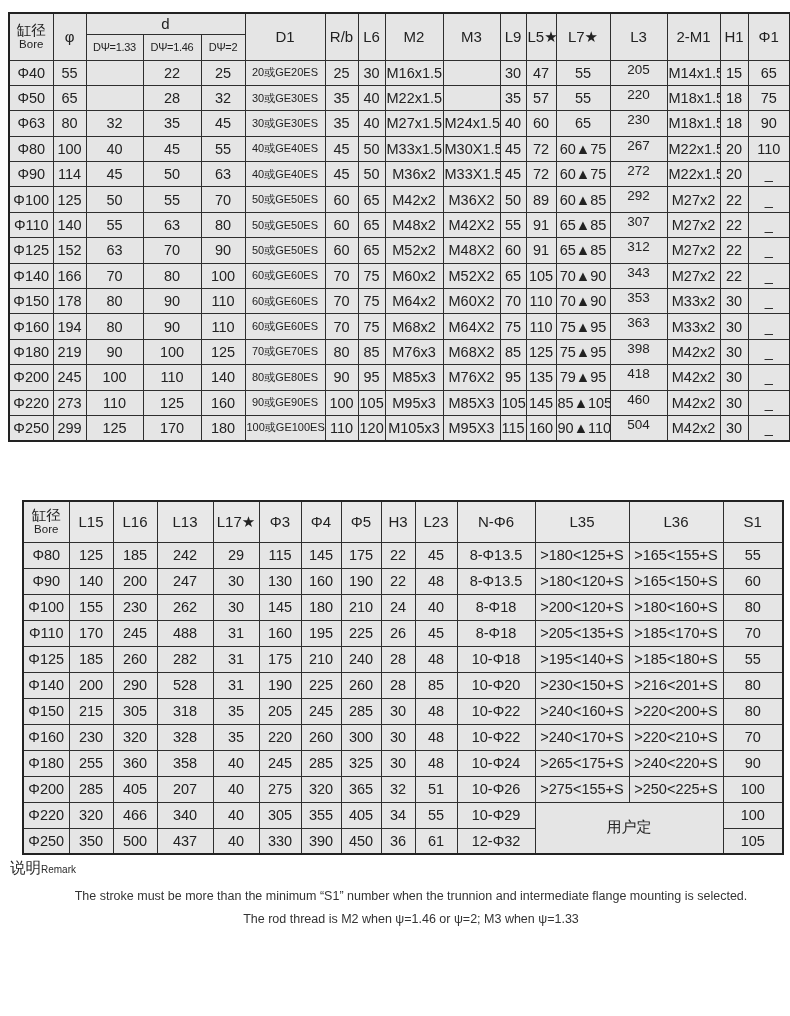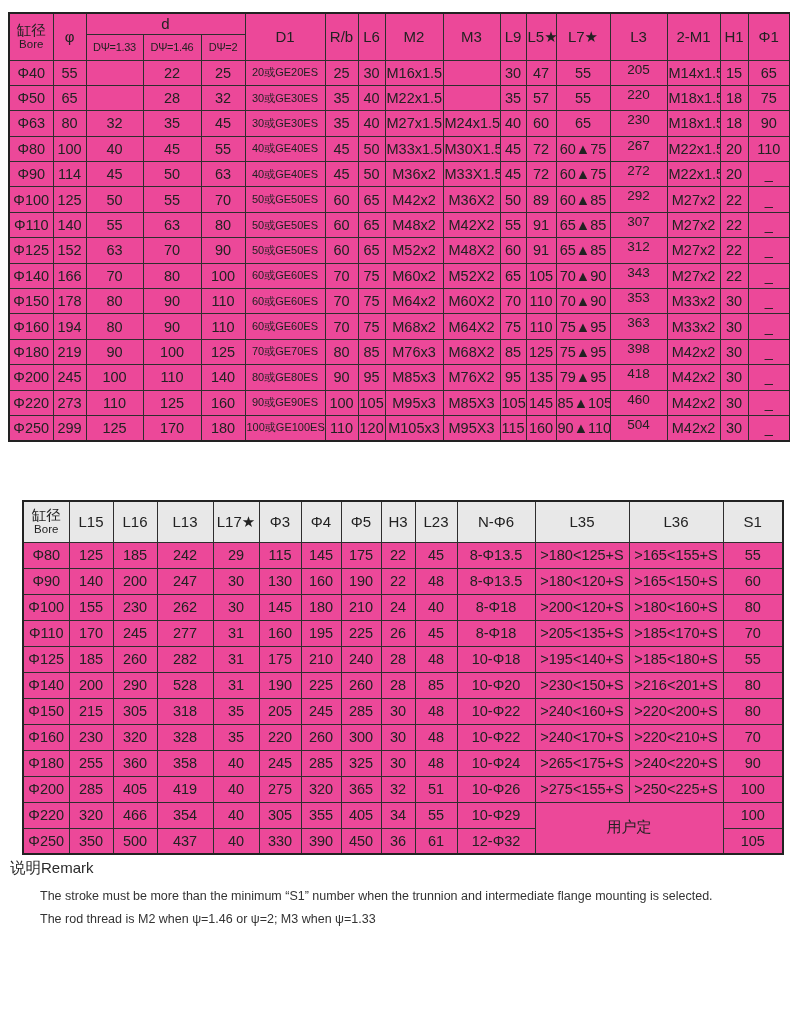--- a/index.html
+++ b/index.html
@@ -1,21 +1,21 @@
 <!DOCTYPE html>
 <html><head>
 <meta charset="utf-8">
 <style>
   html,body { margin:0; padding:0; }
   body {
     width:790px; height:1016px; background:#ffffff; position:relative;
     font-family:"Liberation Sans","DejaVu Sans",sans-serif; color:#222;
     overflow:hidden;
   }
-  table { border-collapse:collapse; table-layout:fixed; background:#ec4899; }
+  table { border-collapse:collapse; table-layout:fixed; background:#e5e5e5; }
   th,td {
     border:1px solid #2e2e2e; text-align:center; vertical-align:middle;
     font-weight:normal; font-size:14.5px; padding:0 1px; overflow:hidden;
     white-space:nowrap; color:#222;
   }
   
   #t1 { position:absolute; left:8px; top:12px; width:774px; border:2px solid #222; }
   #t1 thead tr.r1 { height:21px; }
   #t1 thead tr.r2 { height:26px; }
   #t1 tbody tr { height:25.4px; }
@@ -28,23 +28,23 @@
   .boreh .sub { font-size:11.5px; }
   
   #t2 { position:absolute; left:22px; top:500px; width:760px; border:2px solid #222; }
   #t2 thead tr { height:41px; }
   #t2 thead th { background:#e8e8e8; font-size:15px; }
   #t2 tbody tr { height:26px; }
   #t2 .userdef { font-size:15px; }
   
   .notes { position:absolute; left:10px; top:858px; width:772px; }
   .nhead { font-size:15.5px; color:#2a2a2a; }
-  .nhead .en { font-size:15px; }
+  .nhead .en { font-size:10px; }
   .nitem { font-size:15px; margin-top:5px; letter-spacing:0.5px; color:#2a2a2a; line-height:1.25; }
-  .neng  { font-size:12.5px; margin-left:30px; margin-top:9px; color:#333; }
+  .neng  { font-size:12.5px; margin-left:30px; margin-top:9px; color:#333;text-align:center; }
   .neng.first { margin-top:10px; }
 </style>
 </head>
 <body>
 
 <div>
 
   <table id="t1">
     <colgroup>
       <col style="width:44px">
@@ -465,21 +465,21 @@
           <td>40</td>
           <td>8-Φ18</td>
           <td>&gt;200&lt;120+S</td>
           <td>&gt;180&lt;160+S</td>
           <td>80</td>
         </tr>
         <tr>
           <td>Φ110</td>
           <td>170</td>
           <td>245</td>
-          <td>277</td>
+          <td>488</td>
           <td>31</td>
           <td>160</td>
           <td>195</td>
           <td>225</td>
           <td>26</td>
           <td>45</td>
           <td>8-Φ18</td>
           <td>&gt;205&lt;135+S</td>
           <td>&gt;185&lt;170+S</td>
           <td>70</td>
@@ -561,37 +561,37 @@
           <td>48</td>
           <td>10-Φ24</td>
           <td>&gt;265&lt;175+S</td>
           <td>&gt;240&lt;220+S</td>
           <td>90</td>
         </tr>
         <tr>
           <td>Φ200</td>
           <td>285</td>
           <td>405</td>
-          <td>419</td>
+          <td>207</td>
           <td>40</td>
           <td>275</td>
           <td>320</td>
           <td>365</td>
           <td>32</td>
           <td>51</td>
           <td>10-Φ26</td>
           <td>&gt;275&lt;155+S</td>
           <td>&gt;250&lt;225+S</td>
           <td>100</td>
         </tr>
         <tr>
           <td>Φ220</td>
           <td>320</td>
           <td>466</td>
-          <td>354</td>
+          <td>340</td>
           <td>40</td>
           <td>305</td>
           <td>355</td>
           <td>405</td>
           <td>34</td>
           <td>55</td>
           <td>10-Φ29</td>
           <td class="userdef" colspan="2" rowspan="2">用户定</td>
           <td>100</td>
         </tr>

